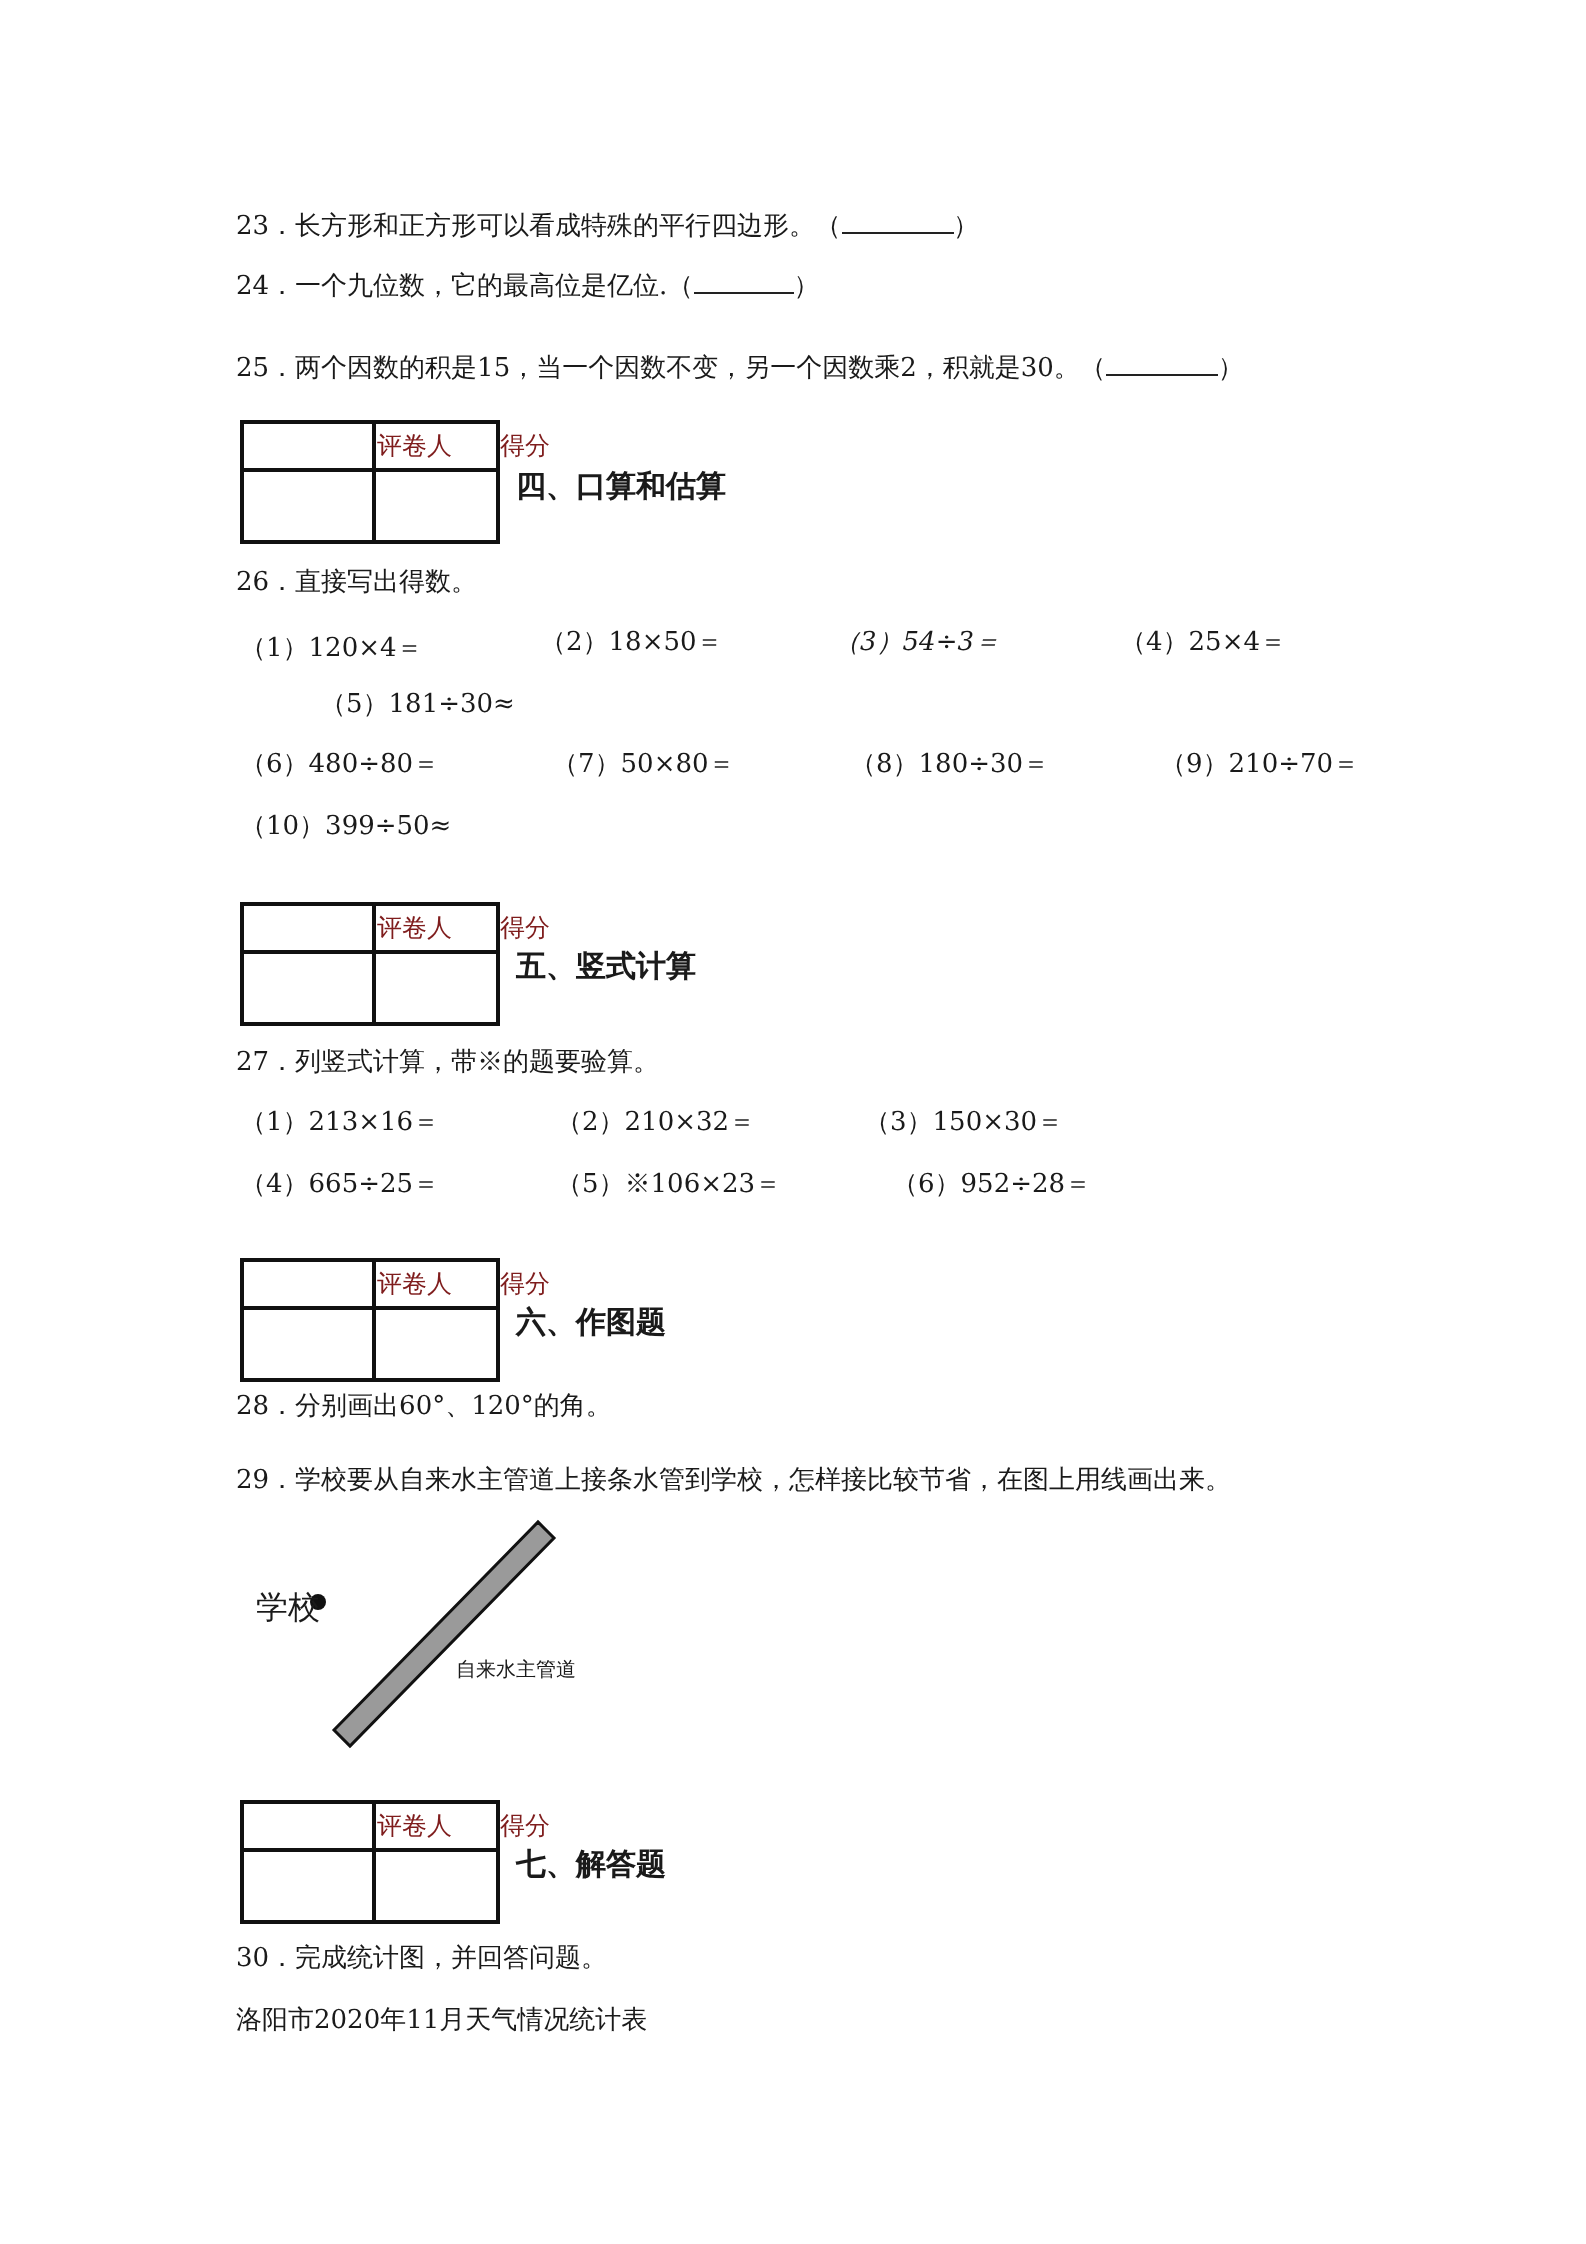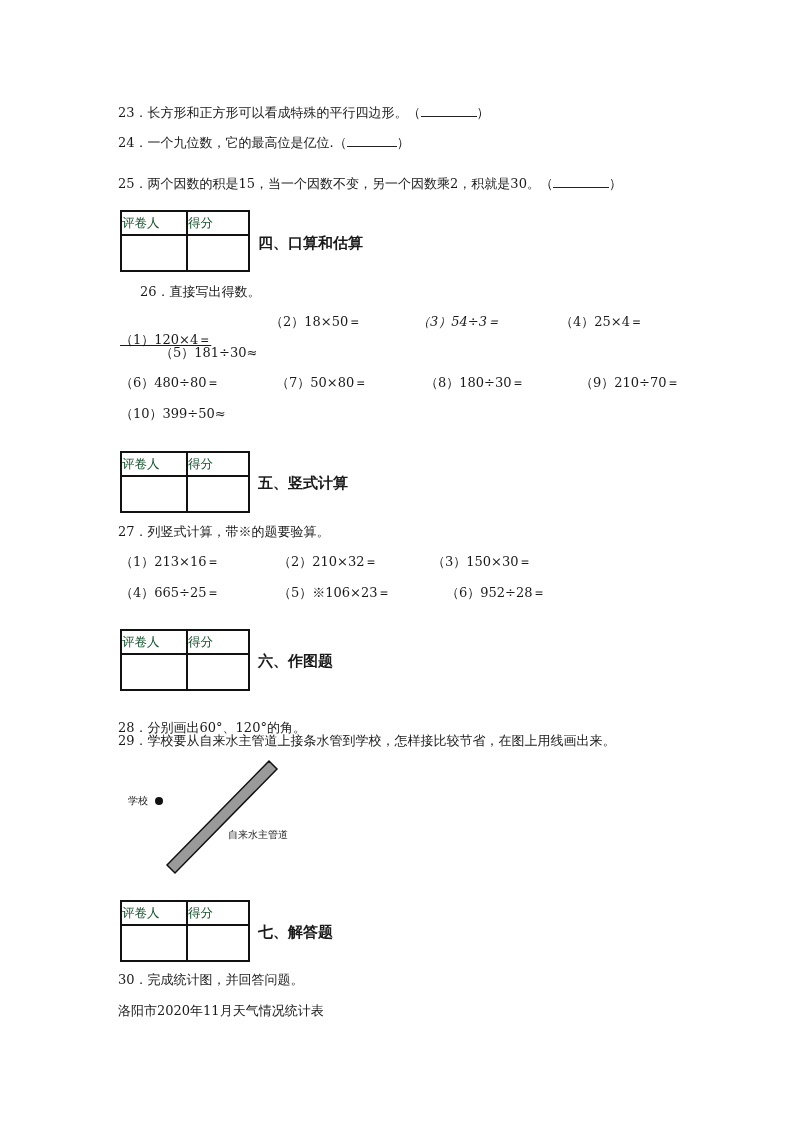--- a/index.html
+++ b/index.html
@@ -3,21 +3,21 @@
 <meta charset="utf-8">
 <style>
   html, body { margin: 0; padding: 0; background: #ffffff; }
   body { width: 793px; height: 1122px; position: relative; overflow: hidden;
          font-family: "DejaVu Serif", "Liberation Serif", serif; color: #1a1a1a; }
   .line { position: absolute; left: 118px; font-size: 13px; line-height: 16px; white-space: nowrap; }
   .blank { display: inline-block; border-bottom: 1px solid #222; height: 12px; vertical-align: baseline; }
   .score-table { position: absolute; left: 120px; width: 130px; height: 62px; border: 2px solid #111; box-sizing: border-box; }
   .score-table .hdr { position: absolute; top: 0; left: 0; right: 0; height: 22px; border-bottom: 2px solid #111; }
   .score-table .vdiv { position: absolute; top: 0; bottom: 0; left: 64px; width: 2px; background: #111; }
-  .score-table .h1, .score-table .h2 { position: absolute; top: 3px; font-size: 12.5px; line-height: 16px; color: #14532d; text-align: left; }
+  .score-table .h1, .score-table .h2 { position: absolute; top: 3px; font-size: 12.5px; line-height: 16px; color: #7f1d1d; text-align: right; padding-left: 40px; }
   .score-table .h1 { left: 0; width: 64px; }
   .score-table .h2 { left: 66px; width: 47px; }
   .score-cell { position: absolute; top: 24px; bottom: 0; }
   .score-cell.c1 { left: 0; width: 64px; }
   .score-cell.c2 { left: 66px; right: 0; }
   .section-title { position: absolute; left: 258px; font-size: 15px; font-weight: bold; font-family: "DejaVu Sans", "Liberation Sans", sans-serif; line-height: 16px; }
   .item { position: absolute; font-size: 13px; line-height: 16px; white-space: nowrap; }
   .figure { position: absolute; left: 120px; top: 755px; width: 200px; height: 125px; }
 </style>
 </head>
@@ -36,22 +36,22 @@
 <div class="score-table" style="top:210px;">
   <div class="hdr"></div>
   <div class="vdiv"></div>
   <div class="h1">评卷人</div>
   <div class="h2">得分</div>
   <div class="score-cell c1"></div>
   <div class="score-cell c2"></div>
 </div>
 <div class="section-title" style="top:235px;">四、口算和估算</div>
 
-<div class="line" style="top:284px;margin-left:22px;">26．直接写出得数。</div>
-<div class="item" style="top:332px; left:120px;text-decoration:underline;">（1）120×4＝</div>
+<div class="line" style="top:284px;">26．直接写出得数。</div>
+<div class="item" style="top:317px; left:120px;">（1）120×4＝</div>
 <div class="item" style="top:314px; left:270px;">（2）18×50＝</div>
 <div class="item" style="top:314px; left:417px;font-style:italic;">（3）54÷3＝</div>
 <div class="item" style="top:314px; left:560px;">（4）25×4＝</div>
 <div class="item" style="top:345px; left:120px;margin-left:40px;">（5）181÷30≈</div>
 <div class="item" style="top:375px; left:120px;">（6）480÷80＝</div>
 <div class="item" style="top:375px; left:276px;">（7）50×80＝</div>
 <div class="item" style="top:375px; left:425px;">（8）180÷30＝</div>
 <div class="item" style="top:375px; left:580px;">（9）210÷70＝</div>
 <div class="item" style="top:406px; left:120px;">（10）399÷50≈</div>
 
@@ -76,29 +76,29 @@
 <div class="score-table" style="top:629px;">
   <div class="hdr"></div>
   <div class="vdiv"></div>
   <div class="h1">评卷人</div>
   <div class="h2">得分</div>
   <div class="score-cell c1"></div>
   <div class="score-cell c2"></div>
 </div>
 <div class="section-title" style="top:653px;">六、作图题</div>
 
-<div class="line" style="top:720px;text-align:center;">28．分别画出60°、120°的角。</div>
+<div class="line" style="top:696px;text-align:center;">28．分别画出60°、120°的角。</div>
 <div class="line" style="top:733px;">29．学校要从自来水主管道上接条水管到学校，怎样接比较节省，在图上用线画出来。</div>
 
 <div class="figure">
   <svg width="200" height="125" viewBox="0 0 200 125">
     <polygon points="47,110 149,6 157,14 55,118" fill="#9a9a9a" stroke="#111" stroke-width="1.5"></polygon>
     <circle cx="39" cy="46" r="4" fill="#111"></circle>
   </svg>
-  <div style="position:absolute; left:8px; top:39px; font-size:10px; font-family:Liberation Serif, serif;">学校</div>
+  <div style="position:absolute; left:8px; top:39px; font-size:16px; font-family:Liberation Serif, serif;">学校</div>
   <div style="position:absolute; left:108px; top:73px; font-size:10px; font-family:'DejaVu Sans','Liberation Sans',sans-serif;">自来水主管道</div>
 </div>
 
 <div class="score-table" style="top:900px;">
   <div class="hdr"></div>
   <div class="vdiv"></div>
   <div class="h1">评卷人</div>
   <div class="h2">得分</div>
   <div class="score-cell c1"></div>
   <div class="score-cell c2"></div>

